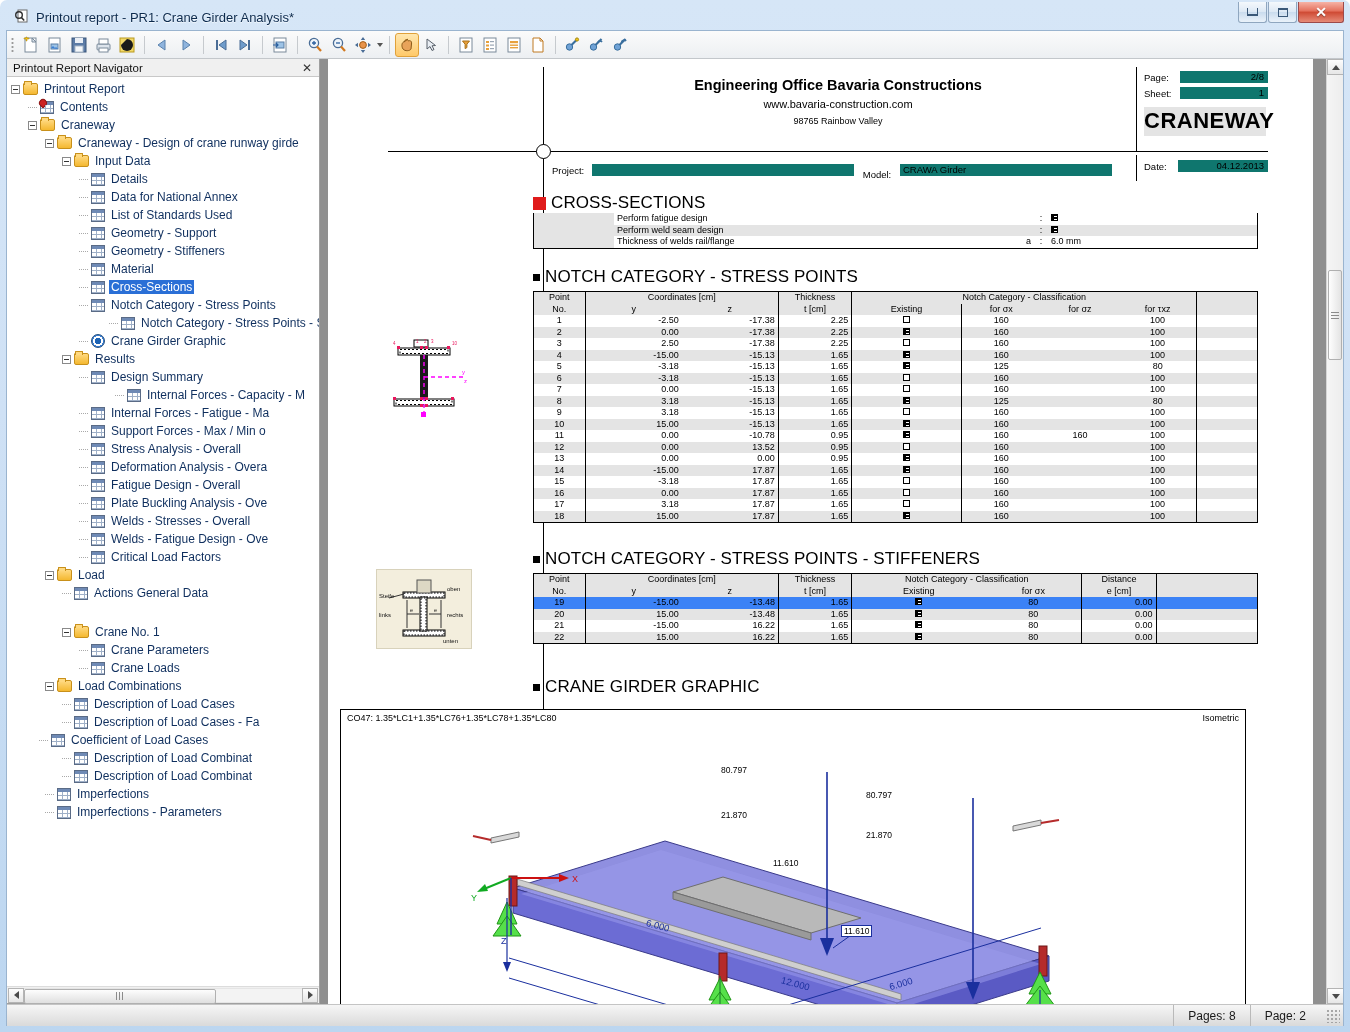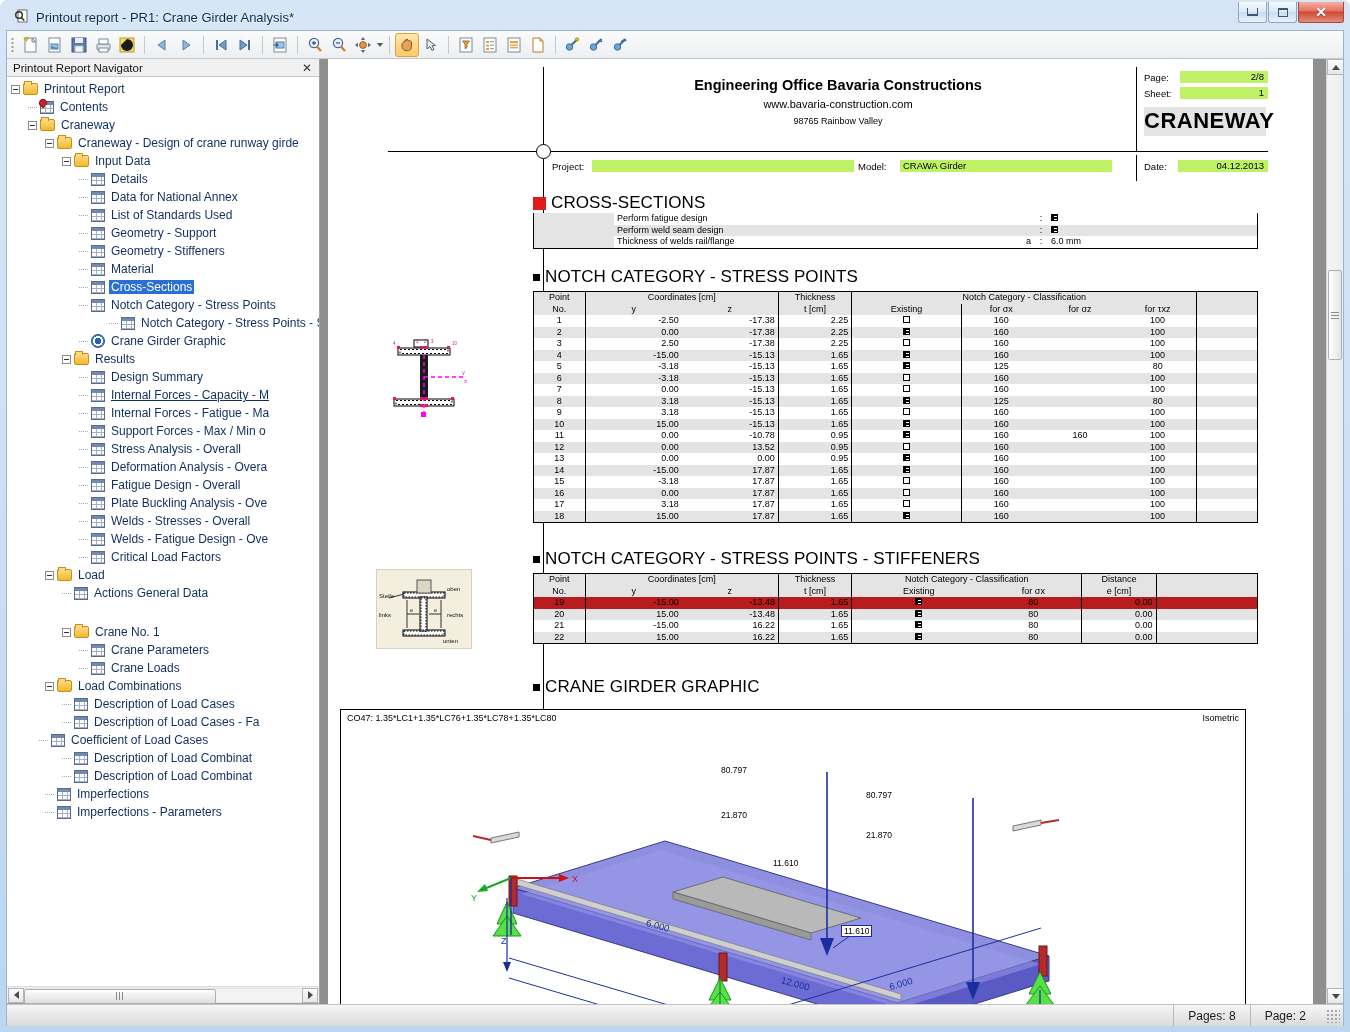--- a/index.html
+++ b/index.html
@@ -220,21 +220,21 @@
     border:1px solid #000; border-radius:50%; background:#fff;
   }
   #hdr-rvline { position:absolute; left:748px; top:0px; width:1px; height:84px; background:#000; }
   #hdr-rvline2 { position:absolute; left:748px; top:88px; width:1px; height:26px; background:#000; }
   #hdr-rhline { position:absolute; left:748px; top:84px; width:132px; height:1px; background:#000; }
 
   .co-title { font-size: 14.5px; font-weight: bold; text-align:center; }
   .co-sub { font-size: 11px; text-align:center; }
   .co-sub2 { font-size: 9px; text-align:center; }
   .fld-label { font-size: 9.5px; }
-  .fld-box { background: #bef264; height: 12px; }
+  .fld-box { background: #0f766e; height: 12px; }
   .craneway-badge {
     background: #e4e4e4; font-size: 22px; font-weight: bold; letter-spacing: .5px;
     text-align:center; padding: 1px 0 2px 0; font-family: "Liberation Sans", sans-serif;
   }
 
   .sec-h { display:flex; align-items:center; gap:5px; }
   .sec-h .mk { width:13px; height:13px; background:#e01b1b; flex:0 0 auto; }
   .sec-h .mk.sq { width:7px; height:7px; background:#000; }
   .sec-h .tx { font-size:17px; letter-spacing:.1px; }
 
@@ -548,21 +548,21 @@
               <div class="tnode" style="padding-left: 55px;">
                 <span class="exp"></span>
                 <span class="ico folder"></span>
                 <span class="lbl">Results</span>
               </div>
               <div class="tnode" style="padding-left: 72px;">
                 <span class="dots"></span>
                 <span class="ico table"></span>
                 <span class="lbl">Design Summary</span>
               </div>
-              <div class="tnode" style="padding-left: 72px; text-decoration: underline;">
+              <div class="tnode" style="padding-left: 108px;">
                 <span class="dots"></span>
                 <span class="ico table"></span>
                 <span class="lbl">Internal Forces - Capacity  -  M</span>
               </div>
               <div class="tnode" style="padding-left: 72px;">
                 <span class="dots"></span>
                 <span class="ico table"></span>
                 <span class="lbl">Internal Forces - Fatigue  -  Ma</span>
               </div>
               <div class="tnode" style="padding-left: 72px;">
@@ -711,21 +711,21 @@
               </div>
               <div style="position:absolute;left:756px;top:20px;width:124px;display:flex;align-items:center;gap:4px;">
                 <span class="fld-label" style="width:32px;">Sheet:</span>
                 <span class="fld-box" style="flex:1;text-align:right;padding-right:4px;font-size:9.5px;line-height:12px;">1</span>
               </div>
               <div class="craneway-badge" style="position:absolute;left:756px;top:40px;width:122px;">CRANEWAY</div>
 
               <div style="position:absolute;left:164px;top:93px;width:580px;display:flex;align-items:center;gap:4px;">
                 <span class="fld-label" style="width:36px;">Project:</span>
                 <span class="fld-box" style="width:262px;font-size:9.5px;line-height:12px;padding-left:3px;"></span>
-                <span class="fld-label" style="width:38px;text-align:left;">Model:</span>
+                <span class="fld-label" style="width:38px;text-align:center;margin-top:9px;">Model:</span>
                 <span class="fld-box" style="width:212px;font-size:9.5px;line-height:12px;padding-left:3px;">CRAWA Girder</span>
               </div>
               <div style="position:absolute;left:756px;top:93px;width:124px;display:flex;align-items:center;gap:4px;">
                 <span class="fld-label" style="width:30px;">Date:</span>
                 <span class="fld-box" style="flex:1;text-align:right;padding-right:4px;font-size:9.5px;line-height:12px;">04.12.2013</span>
               </div>
             </div>
 
             <div style="position:absolute;left:215px;top:125px;width:1px;height:760px;background:#000;"></div>
 
@@ -1047,21 +1047,21 @@
                     <td style="width:108px;">y</td>
                     <td style="border-right:1px solid #000;width:108px;">z</td>
                     <td style="border-right:1px solid #000;">t [cm]</td>
                     <td style="width:150px;">Existing</td>
                     <td style="border-right:1px solid #000;width:110px;">for σx</td>
                     <td style="border-right:1px solid #000;">e [cm]</td>
                     <td></td>
                   </tr>
                 </thead>
                 <tbody id="nst-rows">
-                    <tr style="background: #b91c1c;">
+                    <tr style="background: #3b82f6;">
                       <td style="text-align: center; border-right: 1px solid rgb(0, 0, 0);">19</td>
                       <td style="text-align: right;">-15.00</td>
                       <td style="text-align: right; border-right: 1px solid rgb(0, 0, 0);">-13.48</td>
                       <td style="text-align: right; border-right: 1px solid rgb(0, 0, 0);">1.65</td>
                       <td style="text-align: center; border-right: none;"><span class="bx-x"></span></td>
                       <td style="text-align: center; border-right: 1px solid rgb(0, 0, 0);">80</td>
                       <td style="text-align: right; border-right: 1px solid rgb(0, 0, 0);">0.00</td>
                       <td style="text-align: center;"></td>
                     </tr>
                     <tr style="background: rgb(228, 228, 228);">

